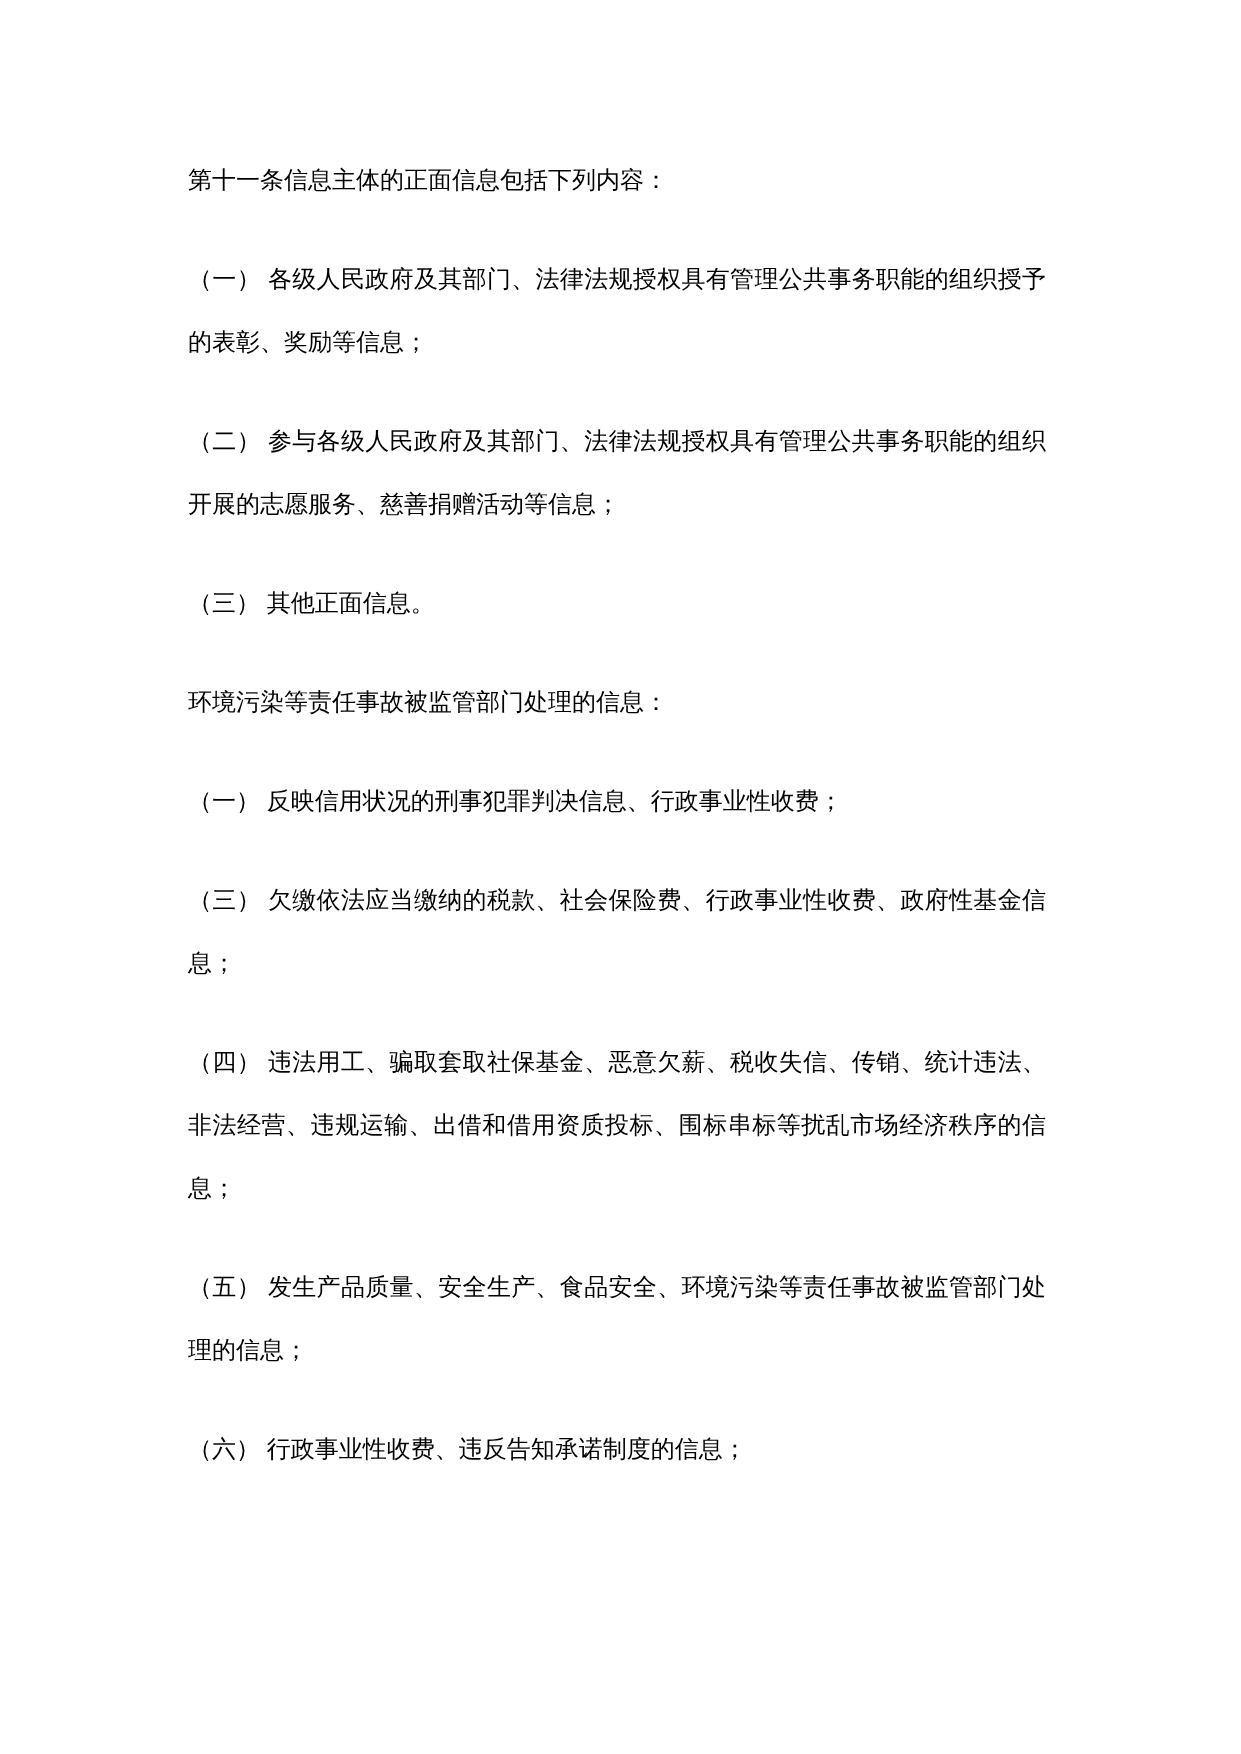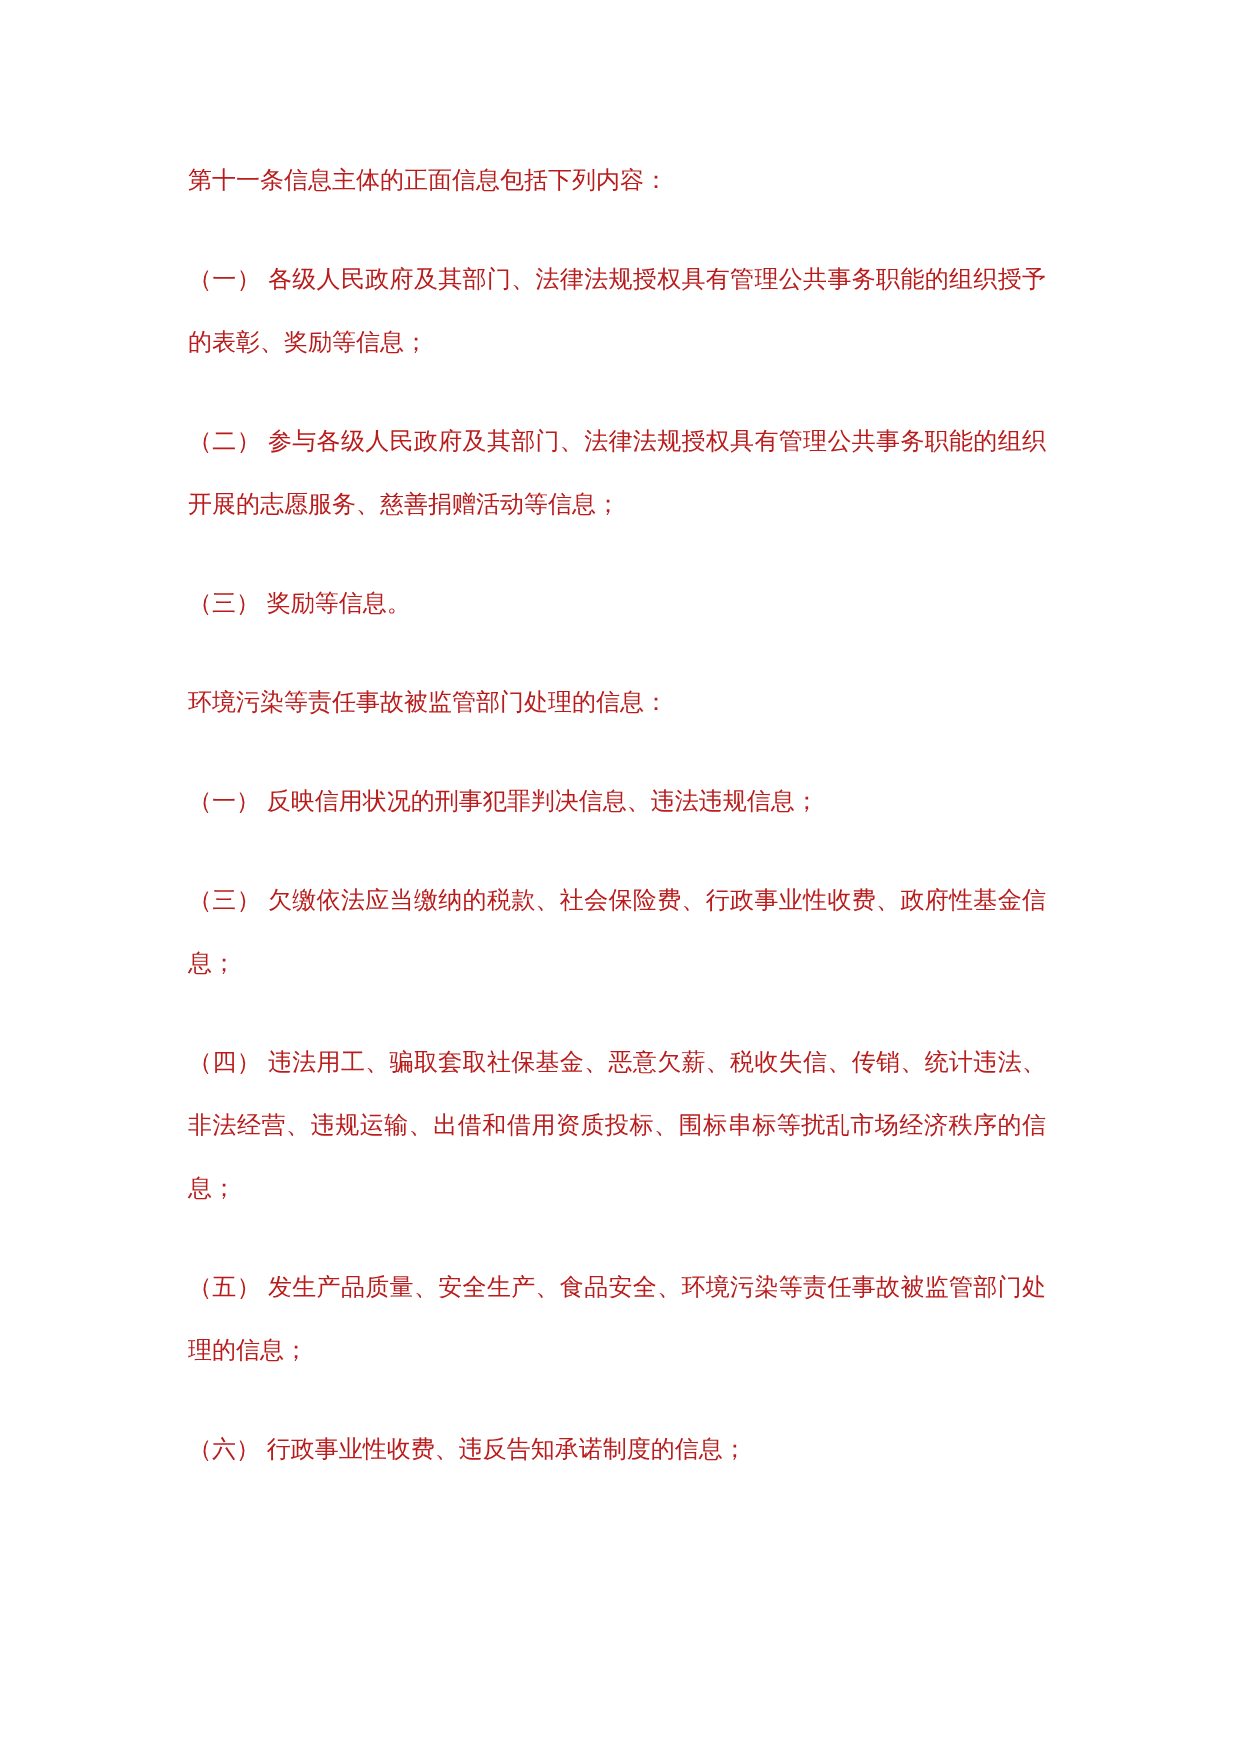--- a/index.html
+++ b/index.html
@@ -9,39 +9,39 @@
   }
   .page {
     position: relative;
     width: 1241px;
     height: 1754px;
     background: #ffffff;
     box-sizing: border-box;
     padding: 148px 195px 0 188px;
     overflow: hidden;
     font-family: "Liberation Sans", "DejaVu Sans", sans-serif;
-    color: #b91c1c;
+    color: #000000;
   }
   .para {
     margin: 0 0 36px 0;
     font-size: 24px;
     line-height: 63px;
     font-weight: 400;
     text-align: justify;
     word-break: normal;
     white-space: normal;
   }
 </style>
 </head>
 <body>
 
 <div class="page">
     <p class="para">第十一条信息主体的正面信息包括下列内容：</p>
     <p class="para">（一） 各级人民政府及其部门、法律法规授权具有管理公共事务职能的组织授予的表彰、奖励等信息；</p>
     <p class="para">（二） 参与各级人民政府及其部门、法律法规授权具有管理公共事务职能的组织开展的志愿服务、慈善捐赠活动等信息；</p>
-    <p class="para">（三） 奖励等信息。</p>
+    <p class="para">（三） 其他正面信息。</p>
     <p class="para">环境污染等责任事故被监管部门处理的信息：</p>
-    <p class="para">（一） 反映信用状况的刑事犯罪判决信息、违法违规信息；</p>
+    <p class="para">（一） 反映信用状况的刑事犯罪判决信息、行政事业性收费；</p>
     <p class="para">（三） 欠缴依法应当缴纳的税款、社会保险费、行政事业性收费、政府性基金信息；</p>
     <p class="para">（四） 违法用工、骗取套取社保基金、恶意欠薪、税收失信、传销、统计违法、非法经营、违规运输、出借和借用资质投标、围标串标等扰乱市场经济秩序的信息；</p>
     <p class="para">（五） 发生产品质量、安全生产、食品安全、环境污染等责任事故被监管部门处理的信息；</p>
     <p class="para">（六） 行政事业性收费、违反告知承诺制度的信息；</p>
   </div>
 
 </body></html>

